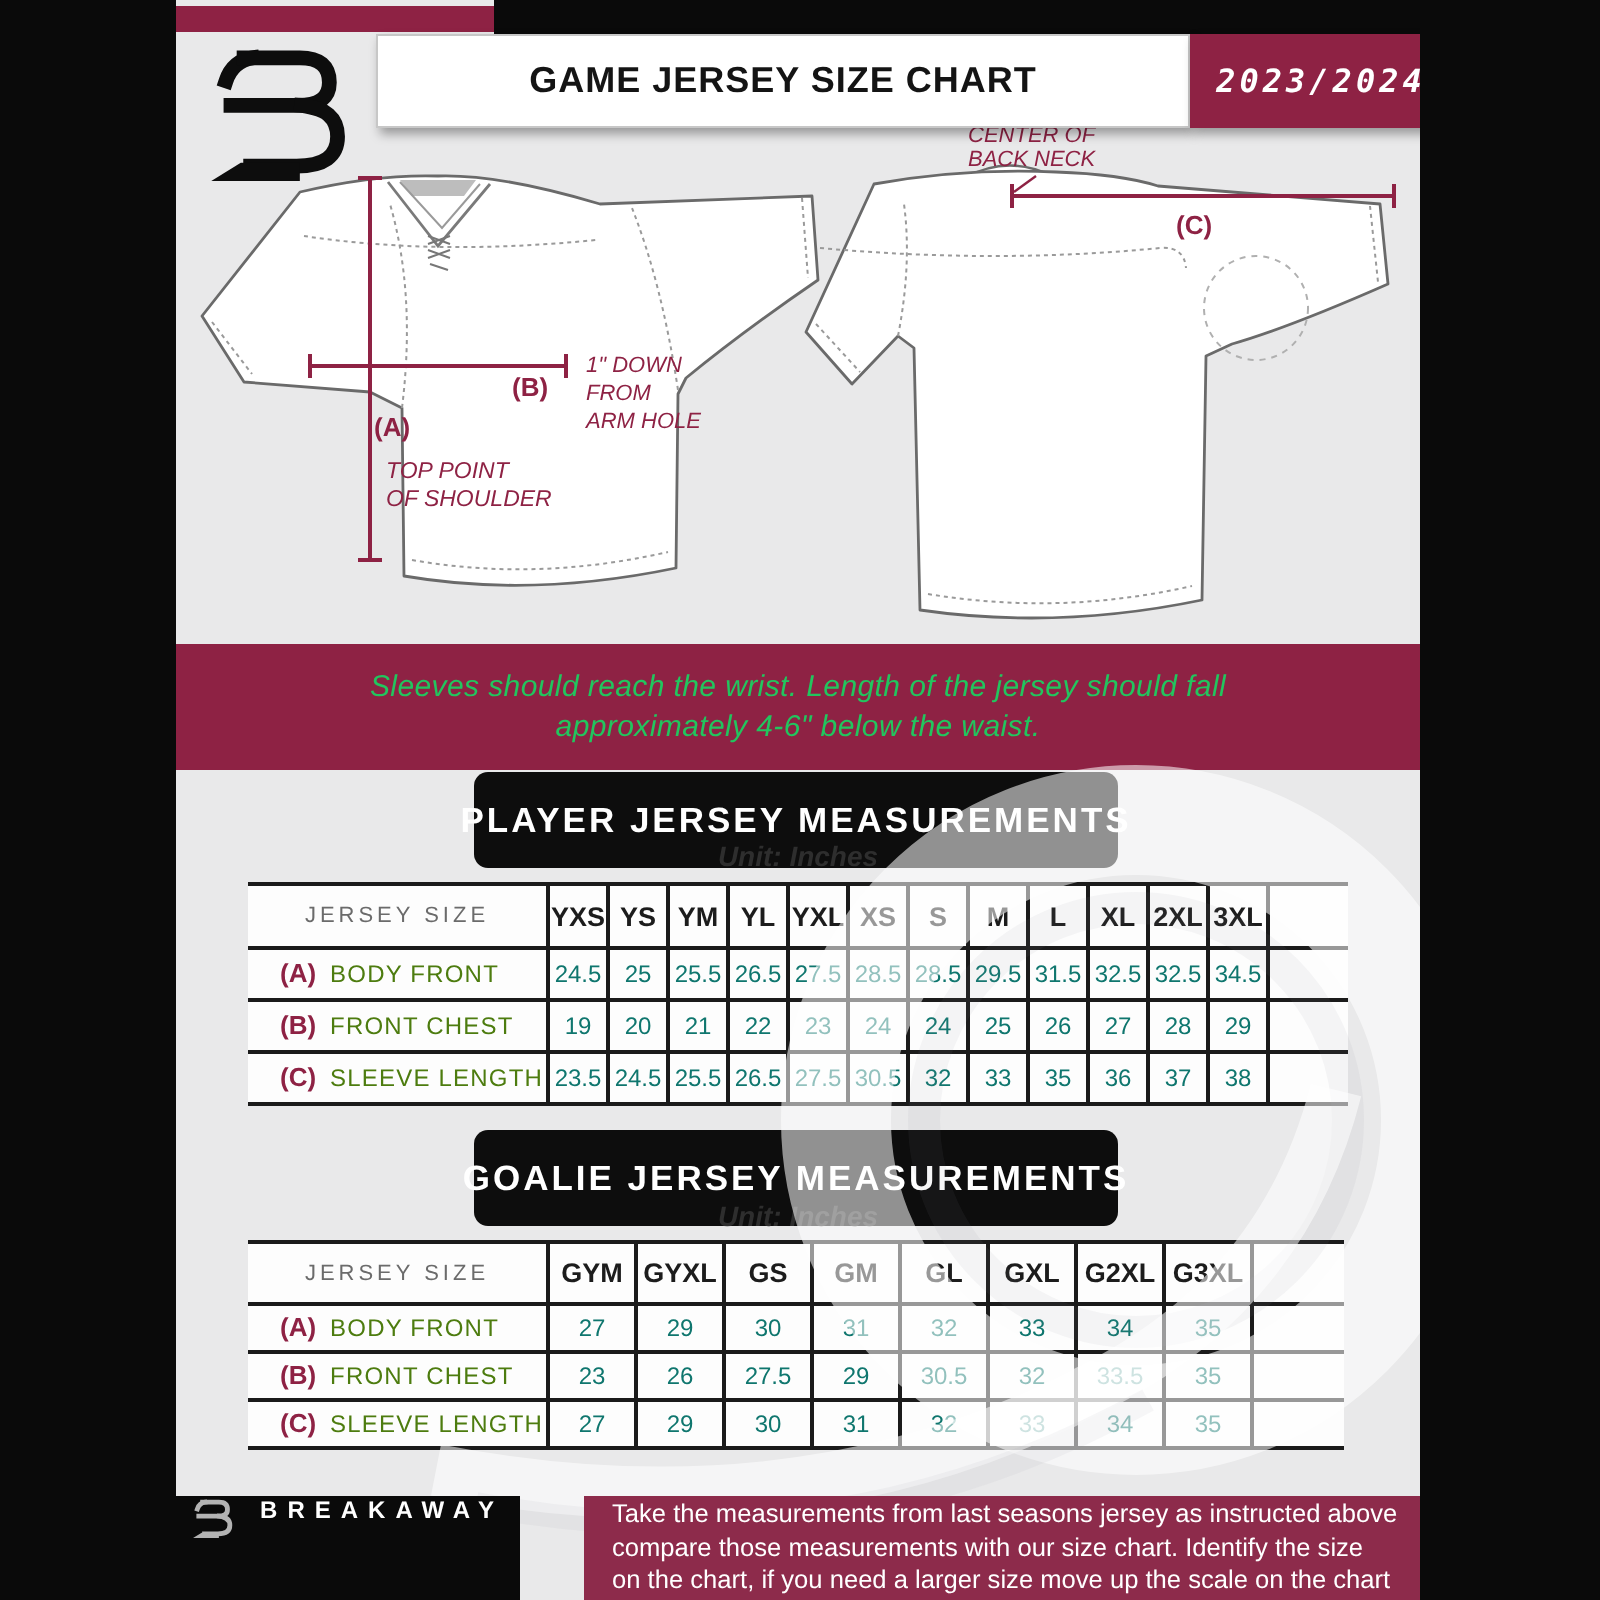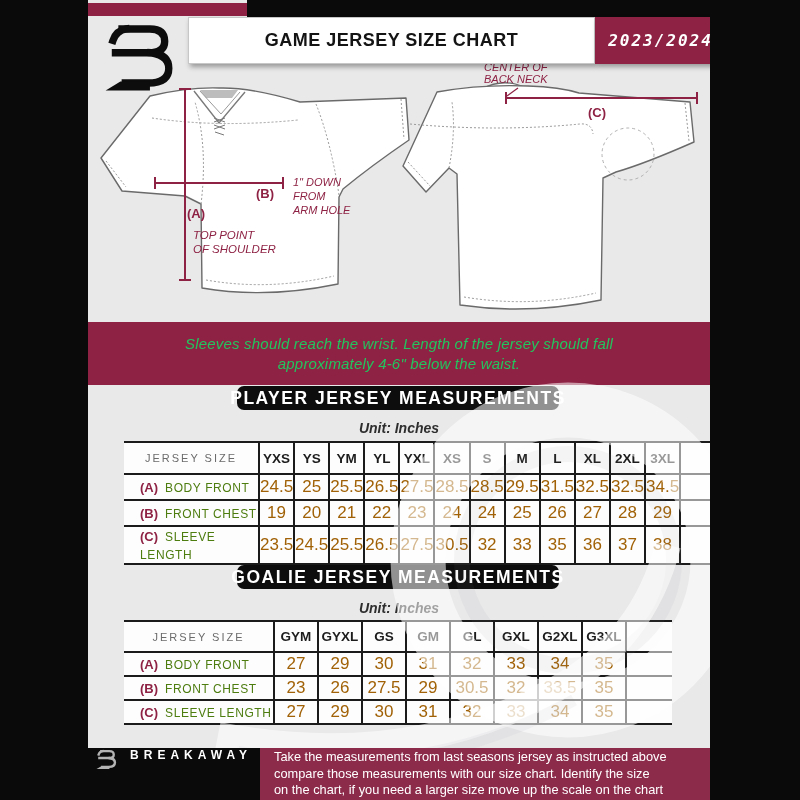--- a/index.html
+++ b/index.html
@@ -39,21 +39,21 @@
   .diagram-svg { position: absolute; left: 0; top: 62px; width: 622px; height: 262px; }
   
   .instruction-banner {
     position: absolute; left: 0; top: 322px; width: 622px; height: 63px;
     background: #8e2244; display: flex; flex-direction: column;
     align-items: center; justify-content: center; gap: 3px; z-index: 1;
   }
   .instruction-line { color: #22c55e; font-size: 15px; letter-spacing: .2px; font-style: italic; }
   
   .section-banner {
-    position: absolute; left: 149px; width: 322px; height: 24px;
+    position: absolute; left: 149px; width: 322px; height: 48px;
     background: #0d0d0d; border-radius: 7px;
     display: flex; align-items: center; justify-content: center; z-index: 1;
   }
   #player-banner { top: 386px; }
   #goalie-banner { top: 565px; }
   .section-banner span { color: #ffffff; font-weight: bold; font-size: 17.5px; letter-spacing: 1.5px; white-space: nowrap; }
   .unit-label {
     position: absolute; left: 0; width: 622px; text-align: center;
     font-style: italic; font-weight: bold; font-size: 14px; color: #2e2e2e; z-index: 1;
   }
@@ -66,34 +66,34 @@
   .size-table th, .size-table td {
     border-top: 2px solid #1b1b1b; border-bottom: 2px solid #1b1b1b;
     padding: 0; text-align: center; background: #fdfdfd;
   }
   .size-table .vline { border-left: 2px solid #1b1b1b; }
   .size-table th.size-h { font-size: 13.5px; font-weight: bold; color: #1c1c1c; margin-top: 20px; }
   .size-table th.label-h { font-size: 11px; color: #6b6b6b; letter-spacing: 2px; font-weight: normal; }
   .label-cell { text-align: left !important; padding-left: 16px !important; }
   .row-key { color: #8e2244; font-weight: bold; font-size: 13px; margin-right: 7px; }
   .row-name { color: #4d7c0f; font-size: 12px; letter-spacing: .6px; }
-  .val { color: #a16207; font-size: 17px; }
+  .val { color: #0f766e; font-size: 12px; }
   #player-table th { height: 32px; }
   #player-table td { height: 26px; }
   #goalie-table th { height: 31px; }
   #goalie-table td { height: 24px; }
   
   .watermark { position: absolute; left: 0; top: 0; width: 622px; height: 800px; pointer-events: none; z-index: 3; }
   
   .footer { position: absolute; left: 0; top: 748px; width: 622px; height: 52px; display: flex; z-index: 4; }
   .footer-brand { width: 172px; background: #0a0a0a; display: flex; align-items: flex-start; justify-content: center; gap: 10px; }
   .brand-text { color: #ffffff; font-size: 12px; font-weight: bold; letter-spacing: 5px; }
   .footer-note {
     flex: 1; background: #8d2b4b; color: #fff;
-    padding: 5px 10px 5px 14px; display: flex; flex-direction: column; justify-content: center;
+    padding: 5px 10px 5px 14px; display: flex; flex-direction: column; justify-content: center; margin-left: 32px;
   }
   .note-line { font-size: 12.8px; line-height: 1.28; }
   .diag-note { font-style: italic; fill: #8e2244; }
   .diag-key { font-weight: bold; fill: #8e2244; }
 </style>
 </head>
 <body>
 
 <div class="content">
 

